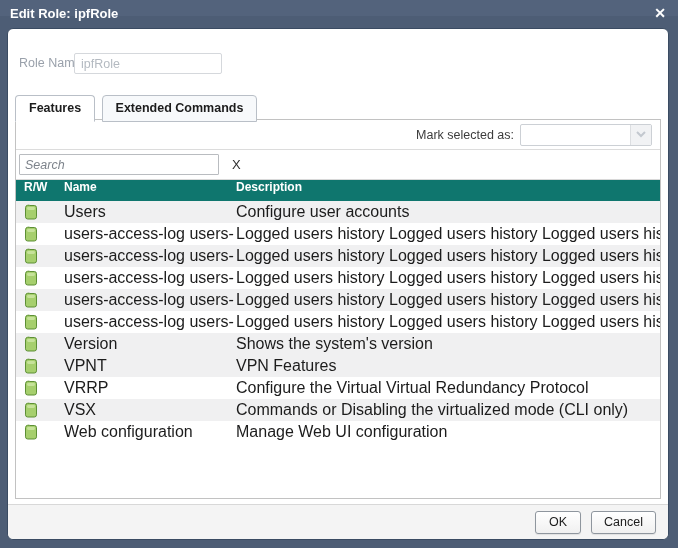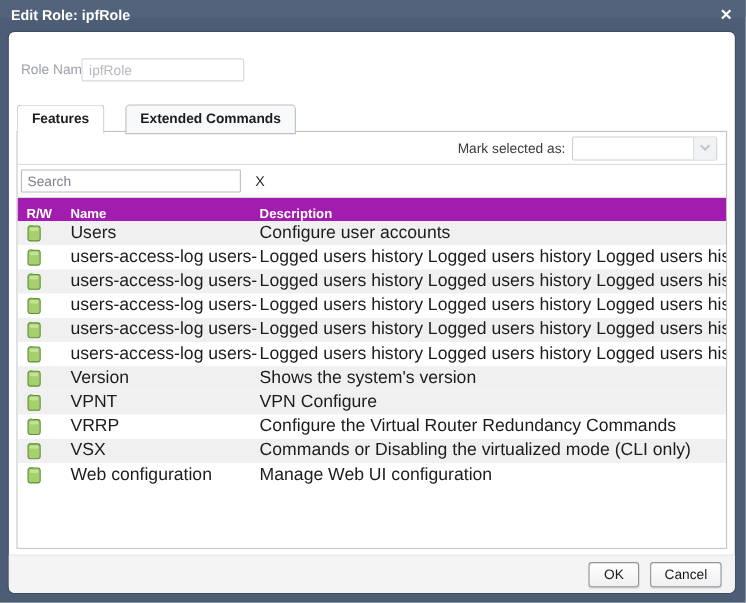--- a/index.html
+++ b/index.html
@@ -38,21 +38,21 @@
     font-family:"Liberation Sans", sans-serif;
     font-size:12.5px; color:#b4bac1; padding:0 6px; outline:none;
   }
 
   
   .tabs { position:absolute; left:7px; top:66px; height:25px; z-index:3; }
   .tab {
     display:inline-block; padding:5px 13px 6px 13px;
     font-size:12.5px; font-weight:bold; color:#1c1c1c;
     border:1px solid #b9bfc7; border-radius:4px 4px 0 0;
-    background:#f7f9fb; cursor:pointer; position:relative; margin-right:14px;
+    background:#f7f9fb; cursor:pointer; position:relative; margin-right:2px;
     vertical-align:bottom;
   }
   .tab.active { background:#fff; border-bottom-color:#fff; z-index:4; }
 
   
   .panel {
     position:absolute; left:7px; right:7px; top:90px; bottom:40px;
     border:1px solid #c2c2c2; background:#fff;
     display:flex; flex-direction:column; overflow:hidden;
   }
@@ -76,28 +76,28 @@
   }
 
   .search-row {
     height:30px; flex:0 0 30px; border-bottom:1px solid #d8d8d8;
     display:flex; align-items:center; background:#fff;
   }
   .search-input {
     margin-left:3px; width:200px; height:21px;
     border:1px solid #b9bcc0; border-radius:1px;
     font-family:"Liberation Sans", sans-serif;
-    font-size:12.5px; color:#333; padding:0 5px; outline:none;
+    font-size:12.5px; color:#333; padding:0 5px; outline:none;font-style:italic;
   }
   .search-input::placeholder { color:#7d838b; opacity:1; }
   .search-clear { margin-left:13px; font-size:13px; color:#2f2f2f; cursor:pointer; }
 
   .thead {
-    height:21px; flex:0 0 21px; background:#a21caf; color:#fff;
-    display:flex; align-items:flex-end; font-size:12px; font-weight:bold;
+    height:21px; flex:0 0 21px; background:#0f766e; color:#fff;
+    display:flex; align-items:flex-start; font-size:12px; font-weight:bold;
   }
   .col-rw   { width:46px; flex:0 0 46px; padding-left:8px; }
   .col-name { width:172px; flex:0 0 172px; padding-left:2px; }
   .col-desc { flex:1; padding-left:2px; }
 
   .tbody { flex:1; overflow:hidden; background:#fff; }
   .trow {
     height:22px; display:flex; align-items:center;
     font-size:16px; color:#1c1c1c; cursor:default;
   }
@@ -286,36 +286,36 @@
         <rect x="1.5" y="1.5" width="11" height="13.5" rx="2.2" fill="#a6cf6d" stroke="#5d8f35" stroke-width="1"></rect>
         <rect x="3" y="3" width="8" height="3" rx="1.4" fill="#c6e29a"></rect>
         <path d="M2 2 q2 -1.6 4 -0.6" fill="none" stroke="#7aa84c" stroke-width="1"></path>
         <g style="display: none;">
           <polygon points="6.2,12.8 10.6,8.4 13,10.8 8.6,15.2" fill="#f2a73d" stroke="#a86f1f" stroke-width="0.7"></polygon>
           <polygon points="6.2,12.8 8.6,15.2 4.6,16.2" fill="#d64a3a" stroke="#9c2f22" stroke-width="0.5"></polygon>
         </g>
       </svg>
     </span>
     <span class="cell-name">VPNT</span>
-    <span class="cell-desc">VPN Configure</span>
+    <span class="cell-desc">VPN Features</span>
   </div>
           <div class="trow plain">
     <span class="cell-rw">
       <svg width="15" height="16" viewBox="0 0 15 16">
         <rect x="1.5" y="1.5" width="11" height="13.5" rx="2.2" fill="#a6cf6d" stroke="#5d8f35" stroke-width="1"></rect>
         <rect x="3" y="3" width="8" height="3" rx="1.4" fill="#c6e29a"></rect>
         <path d="M2 2 q2 -1.6 4 -0.6" fill="none" stroke="#7aa84c" stroke-width="1"></path>
         <g style="display: none;">
           <polygon points="6.2,12.8 10.6,8.4 13,10.8 8.6,15.2" fill="#f2a73d" stroke="#a86f1f" stroke-width="0.7"></polygon>
           <polygon points="6.2,12.8 8.6,15.2 4.6,16.2" fill="#d64a3a" stroke="#9c2f22" stroke-width="0.5"></polygon>
         </g>
       </svg>
     </span>
     <span class="cell-name">VRRP</span>
-    <span class="cell-desc">Configure the Virtual Router Redundancy Commands</span>
+    <span class="cell-desc">Configure the Virtual Virtual Redundancy Protocol</span>
   </div>
           <div class="trow alt">
     <span class="cell-rw">
       <svg width="15" height="16" viewBox="0 0 15 16">
         <rect x="1.5" y="1.5" width="11" height="13.5" rx="2.2" fill="#a6cf6d" stroke="#5d8f35" stroke-width="1"></rect>
         <rect x="3" y="3" width="8" height="3" rx="1.4" fill="#c6e29a"></rect>
         <path d="M2 2 q2 -1.6 4 -0.6" fill="none" stroke="#7aa84c" stroke-width="1"></path>
         <g style="display: none;">
           <polygon points="6.2,12.8 10.6,8.4 13,10.8 8.6,15.2" fill="#f2a73d" stroke="#a86f1f" stroke-width="0.7"></polygon>
           <polygon points="6.2,12.8 8.6,15.2 4.6,16.2" fill="#d64a3a" stroke="#9c2f22" stroke-width="0.5"></polygon>

